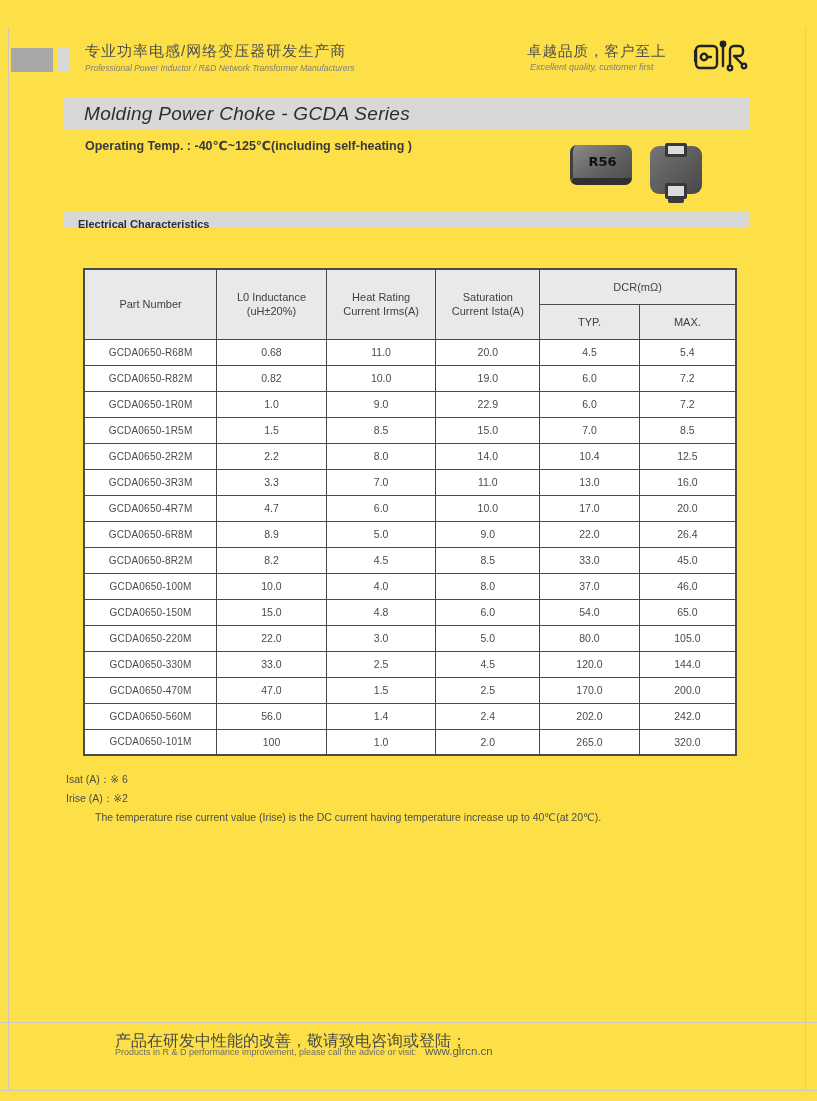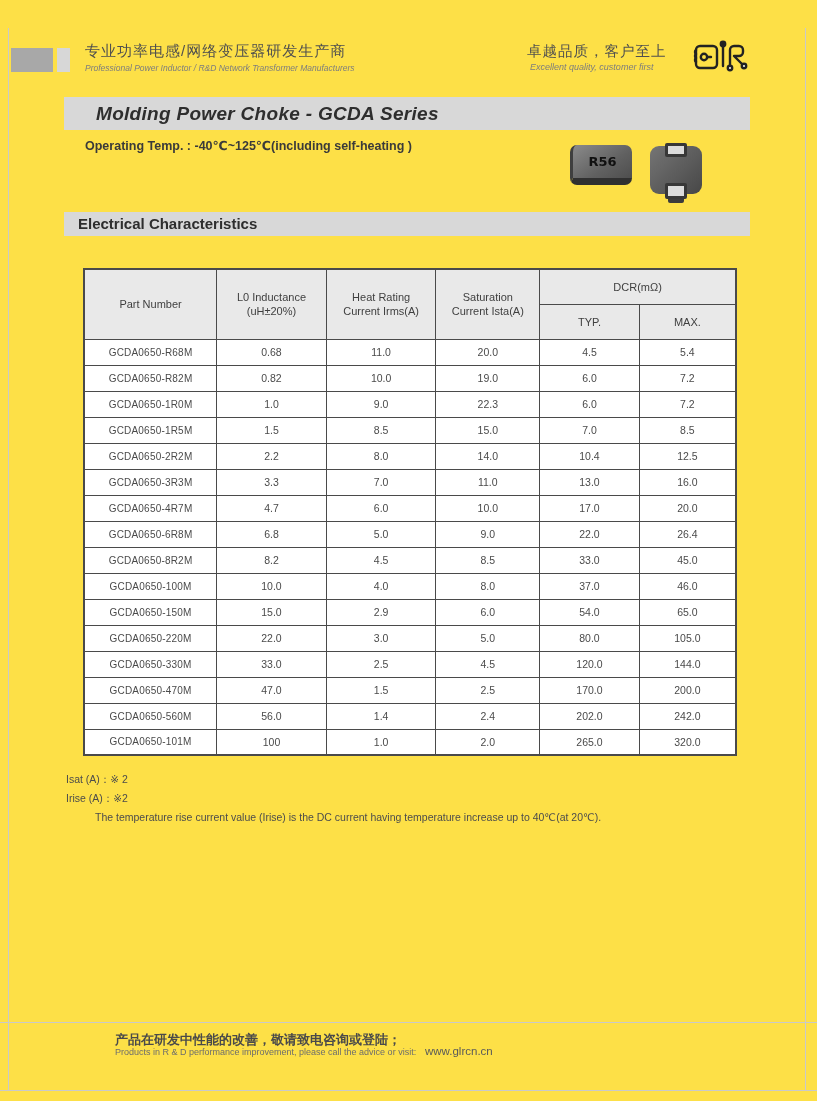--- a/index.html
+++ b/index.html
@@ -18,25 +18,25 @@
   .sq-dark  { position:absolute; left:11px; top:48px; width:42px; height:24px; background:#a8a8a8; }
   .sq-light { position:absolute; left:57px; top:48px; width:13px; height:24px; background:#d7d7d7; }
   .tagline-zh { position:absolute; left:85px; top:42px; font-size:15px; color:#4f4f4f; letter-spacing:1px; }
   .tagline-en { position:absolute; left:85px; top:63px; font-size:8.5px; font-style:italic; color:#7d7d7d; }
   .slogan-zh  { position:absolute; left:527px; top:42px; font-size:14.5px; color:#4f4f4f; letter-spacing:1px; }
   .slogan-en  { position:absolute; left:530px; top:62px; font-size:9px; font-style:italic; color:#7d7d7d; }
   .logo { position:absolute; left:688px; top:38px; width:60px; height:42px; }
 
   
   .title-bar { position:absolute; left:64px; top:97px; width:686px; height:33px; background:#d8d8d8;
-               line-height:33px; padding-left:32px; font-size:19px; font-weight:bold; font-style:italic;
+               line-height:33px; padding-left:20px; font-size:19px; font-weight:normal; font-style:italic;
                color:#2e2e2e; letter-spacing:0.3px; }
   .temp-line { position:absolute; left:85px; top:138px; font-size:12.5px; font-weight:bold; color:#3a3a3a; }
-  .ec-bar { position:absolute; left:64px; top:212px; width:686px; height:24px; background:#d8d8d8;
-            line-height:24px; padding-left:14px; font-size:15px; font-weight:bold; color:#2e2e2e; }
+  .ec-bar { position:absolute; left:64px; top:212px; width:686px; height:16px; background:#d8d8d8;
+            line-height:24px; padding-left:14px; font-size:11px; font-weight:bold; color:#2e2e2e; }
 
   
   .chip-top { position:absolute; left:570px; top:145px; width:62px; height:40px;
               background:linear-gradient(145deg,#8b8b8b 0%,#616161 60%,#4e4e4e 100%);
               border-radius:7px; border-left:3px solid #3f3f3f; border-bottom:7px solid #303030;
               display:flex; align-items:center; justify-content:center;text-align:right; }
   .chip-top span { font-size:13px; font-weight:bold; color:#101010; font-family:"DejaVu Sans",sans-serif; }
   .chip-bottom { position:absolute; left:650px; top:146px; width:52px; height:48px;
                  background:linear-gradient(135deg,#757575 0%,#555 70%,#474747 100%);
                  border-radius:9px; }
@@ -57,21 +57,21 @@
   .spec-table thead .h-sub  { height:35px; }
   .spec-table thead th span { display:block; line-height:14px; }
   .spec-table tbody td { background:#fff; height:26px; font-size:10.5px; }
   .spec-table tbody td:first-child { font-size:10px; letter-spacing:0.2px; }
 
   
   .notes { position:absolute; left:66px; top:770px; font-size:10.5px; color:#4c4c4c; line-height:19px; }
   .notes .ind { padding-left:29px; }
 
   
-  .footer-zh { position:absolute; left:115px; top:1031px; font-size:13px; font-weight:bold; color:#4a4a4a; }
+  .footer-zh { position:absolute; left:115px; top:1031px; font-size:16px; font-weight:normal; color:#4a4a4a; }
   .footer-en-row { position:absolute; left:115px; top:1047px; font-size:9px; color:#6d6d6d; }
   .footer-site { position:absolute; left:425px; top:1045px; font-size:11.5px; color:#5a5a5a; }
 </style>
 </head>
 <body>
 
 <div class="page">
 
   <div class="frame"></div>
   <div class="rule rule-footer"></div>
@@ -156,21 +156,21 @@
           <td>0.82</td>
           <td>10.0</td>
           <td>19.0</td>
           <td>6.0</td>
           <td>7.2</td>
         </tr>
         <tr>
           <td>GCDA0650-1R0M</td>
           <td>1.0</td>
           <td>9.0</td>
-          <td>22.3</td>
+          <td>22.9</td>
           <td>6.0</td>
           <td>7.2</td>
         </tr>
         <tr>
           <td>GCDA0650-1R5M</td>
           <td>1.5</td>
           <td>8.5</td>
           <td>15.0</td>
           <td>7.0</td>
           <td>8.5</td>
@@ -194,21 +194,21 @@
         <tr>
           <td>GCDA0650-4R7M</td>
           <td>4.7</td>
           <td>6.0</td>
           <td>10.0</td>
           <td>17.0</td>
           <td>20.0</td>
         </tr>
         <tr>
           <td>GCDA0650-6R8M</td>
-          <td>6.8</td>
+          <td>8.9</td>
           <td>5.0</td>
           <td>9.0</td>
           <td>22.0</td>
           <td>26.4</td>
         </tr>
         <tr>
           <td>GCDA0650-8R2M</td>
           <td>8.2</td>
           <td>4.5</td>
           <td>8.5</td>
@@ -219,21 +219,21 @@
           <td>GCDA0650-100M</td>
           <td>10.0</td>
           <td>4.0</td>
           <td>8.0</td>
           <td>37.0</td>
           <td>46.0</td>
         </tr>
         <tr>
           <td>GCDA0650-150M</td>
           <td>15.0</td>
-          <td>2.9</td>
+          <td>4.8</td>
           <td>6.0</td>
           <td>54.0</td>
           <td>65.0</td>
         </tr>
         <tr>
           <td>GCDA0650-220M</td>
           <td>22.0</td>
           <td>3.0</td>
           <td>5.0</td>
           <td>80.0</td>
@@ -268,21 +268,21 @@
           <td>100</td>
           <td>1.0</td>
           <td>2.0</td>
           <td>265.0</td>
           <td>320.0</td>
         </tr>
       </tbody>
   </table>
 
   <div class="notes">
-    <div>Isat (A)：※ 2</div>
+    <div>Isat (A)：※ 6</div>
     <div>Irise (A)：※2</div>
     <div class="ind">The temperature rise current value (Irise) is the DC current having temperature increase up to 40℃(at 20℃).</div>
   </div>
 
   <div class="footer-zh">产品在研发中性能的改善，敬请致电咨询或登陆；</div>
   <div class="footer-en-row">Products in R &amp; D performance improvement, please call the advice or visit:</div>
   <div class="footer-site">www.glrcn.cn</div>
 
 </div>
 

